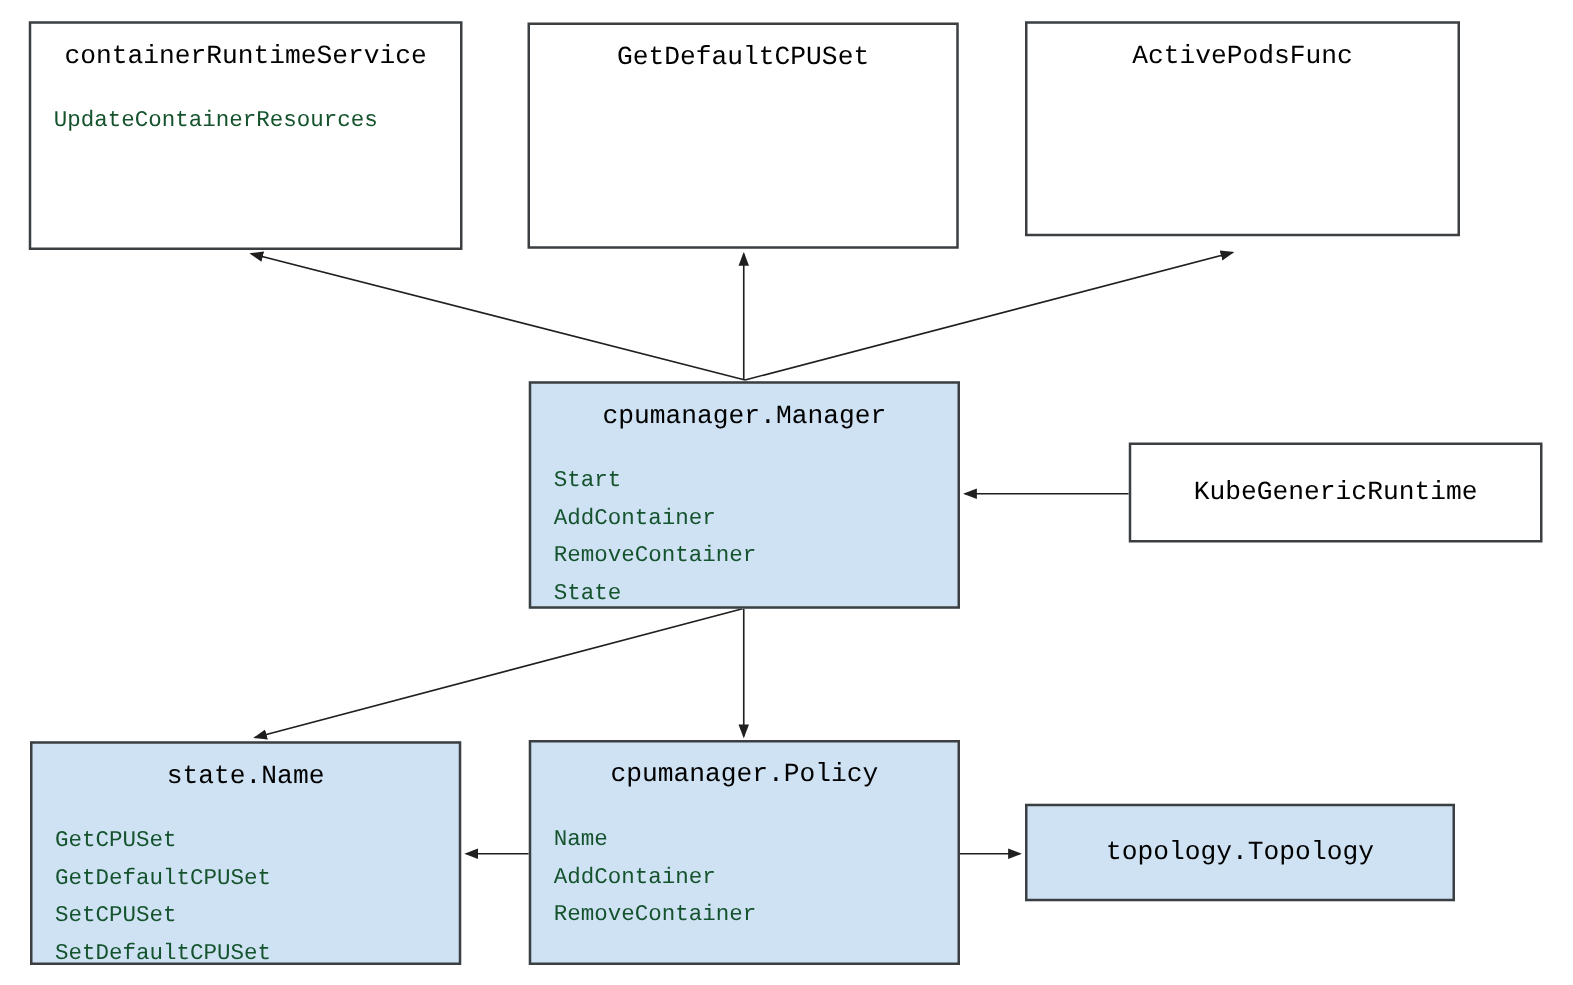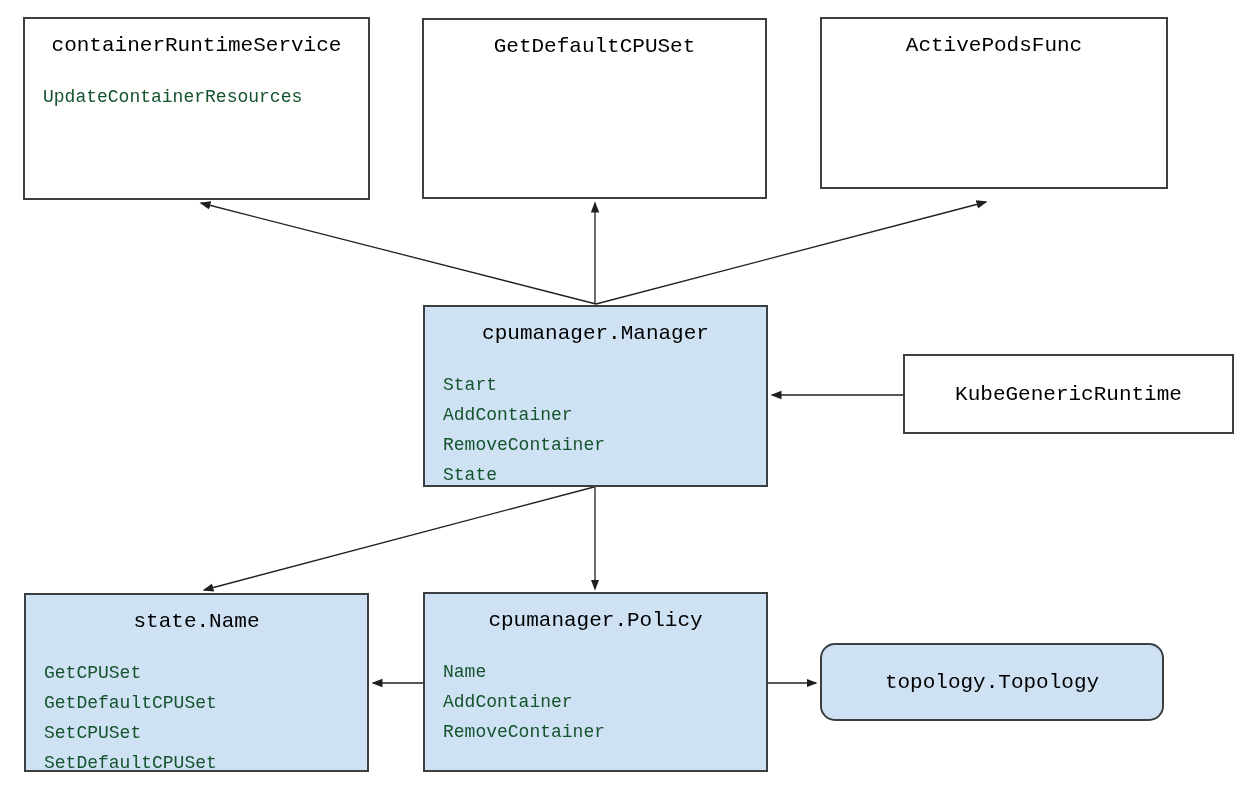--- a/index.html
+++ b/index.html
@@ -57,21 +57,21 @@
     white-space: nowrap;
   }
   
   .n1 { left: 23px;  top: 17px;  width: 347px; height: 183px; }
   .n2 { left: 422px; top: 18px;  width: 345px; height: 181px; }
   .n3 { left: 820px; top: 17px;  width: 348px; height: 172px; }
   .n4 { left: 423px; top: 305px; width: 345px; height: 182px; }
   .n5 { left: 903px; top: 354px; width: 331px; height: 80px;  }
   .n6 { left: 24px;  top: 593px; width: 345px; height: 179px; }
   .n7 { left: 423px; top: 592px; width: 345px; height: 180px; }
-  .n8 { left: 820px; top: 643px; width: 344px; height: 78px; border-radius: 15px;  }
+  .n8 { left: 820px; top: 643px; width: 344px; height: 78px;  }
 </style>
 </head>
 <body>
 
 <div class="canvas">
 
   <svg class="edges" viewBox="0 0 1258 788" xmlns="http://www.w3.org/2000/svg">
     <defs>
       <marker id="arrow" markerUnits="userSpaceOnUse" markerWidth="12" markerHeight="10" refX="9.5" refY="5" orient="auto">
         <path d="M0,0.8 L11,5 L0,9.2 Z" fill="#1f1f1f"></path>

